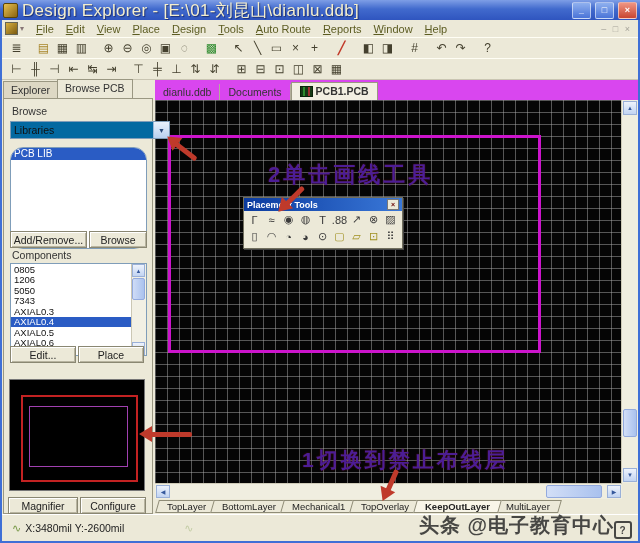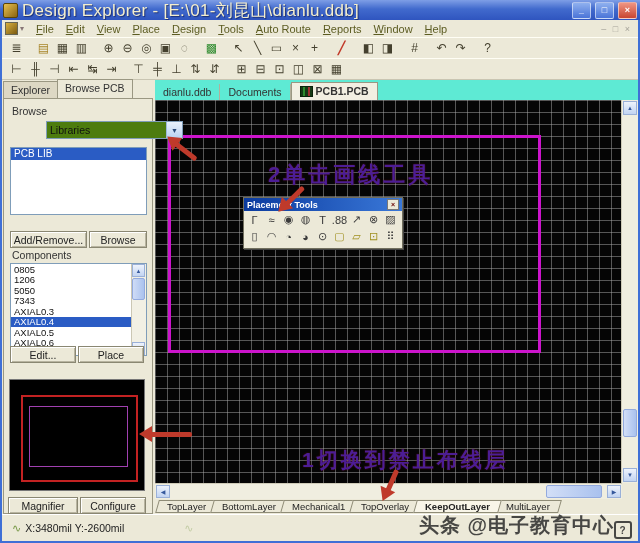--- a/index.html
+++ b/index.html
@@ -43,28 +43,28 @@
 
   
   .sidebar{position:absolute;left:3px;top:80px;width:150px;height:434px;}
   .ptabs{position:absolute;left:0;top:0;height:18px;display:flex;align-items:flex-end;}
   .ptab{font-size:10.5px;padding:2px 7px 2px 7px;border:1px solid #9a9782;border-bottom:none;
     background:#ddd8c4;color:#333;margin-right:-1px;}
   .ptab.active{background:#ece9d8;position:relative;z-index:3;padding-bottom:4px;}
   .pbody{position:absolute;left:0;top:18px;width:150px;height:416px;border:1px solid #9a9782;
     box-sizing:border-box;background:#ece9d8;z-index:2;}
   .grplabel{position:absolute;left:8px;font-size:10.5px;color:#333;}
-  .combo{position:absolute;left:6px;top:22px;width:137px;height:18px;background:#4d7c0f;
+  .combo{position:absolute;left:6px;top:22px;width:160px;height:18px;background:#0369a1;
     border:1px solid #7f9db9;box-sizing:border-box;display:flex;align-items:center;
-    padding-left:3px;font-size:10.5px;color:#111;margin-left:36px;}
+    padding-left:3px;font-size:10.5px;color:#111;}
   .combo .dd{margin-left:auto;width:15px;align-self:stretch;border-left:1px solid #9db9d9;
     background:linear-gradient(#e9f1fc,#b9d1f0);display:flex;align-items:center;justify-content:center;
     font-size:7px;color:#2a4a7a;}
   .lbox{position:absolute;background:#fff;border:1px solid #7f9db9;box-sizing:border-box;overflow:hidden;}
-  .lbox.libs{left:6px;top:48px;width:137px;height:68px;}
+  .lbox.libs{left:6px;top:48px;width:137px;height:102px;border-radius:13px;}
   .lbox.comps{left:6px;top:164px;width:137px;height:93px;}
   .lrow{font-size:10px;line-height:12px;padding-left:3px;color:#111;white-space:nowrap;}
   .comps .lrow{font-size:9.5px;line-height:10px;padding-top:0.5px;}
   .lrow.sel{background:#2a5cc4;color:#fff;}
   .btn{position:absolute;background:#ece9d8;border:1px solid #8a8772;font-size:10.5px;color:#222;
     display:flex;align-items:center;justify-content:center;box-sizing:border-box;
     box-shadow:inset 1px 1px 0 #fff,inset -1px -1px 0 #b8b4a0;}
   
   .cscroll{position:absolute;right:0;top:0;bottom:0;width:14px;background:#f2f0e4;border-left:1px solid #cbc7b4;}
   .cs-btn{position:absolute;left:0;width:13px;height:13px;background:linear-gradient(#eef3fc,#c2d4f2);
@@ -74,21 +74,21 @@
     border:1px solid #93aade;box-sizing:border-box;border-radius:2px;}
   
   .preview{position:absolute;left:5px;top:280px;width:136px;height:112px;background:#000;
     border:1px solid #777;box-sizing:border-box;}
   .pv-red{position:absolute;left:11px;top:15px;width:117px;height:87px;border:2px solid #c32222;box-sizing:border-box;}
   .pv-mag{position:absolute;left:19px;top:26px;width:99px;height:61px;border:1px solid #a040b0;box-sizing:border-box;}
 
   
   .editor{position:absolute;left:155px;top:80px;width:483px;height:434px;}
   .dtabs{position:absolute;left:0;top:0;right:0;height:20px;display:flex;align-items:flex-end;
-    border-bottom:1px solid #be185d;background:#5eead4;}
+    border-bottom:1px solid #be185d;background:#d946ef;}
   .dtab{font-size:10.5px;color:#333;padding:2px 8px;border-right:1px solid #b3af9b;display:flex;align-items:center;gap:3px;}
   .dtab.active{border:1px solid #9a9782;border-bottom:1px solid #ece9d8;background:#f2efe2;
     font-weight:bold;margin-bottom:-1px;padding-bottom:3px;}
   .dicon{display:none;}
   .dicon.chip{display:inline-block;width:11px;height:9px;background:
     linear-gradient(90deg,#163a16 20%,#2e8b2e 20% 40%,#163a16 40% 60%,#a03030 60% 80%,#163a16 80%);
     border:1px solid #0a220a;}
   .canvas{position:absolute;left:0;top:20px;width:467px;height:383px;background:#050505;overflow:hidden;
     background-image:linear-gradient(rgba(168,168,168,.5) 1px,transparent 1px),
                      linear-gradient(90deg,rgba(168,168,168,.5) 1px,transparent 1px);

